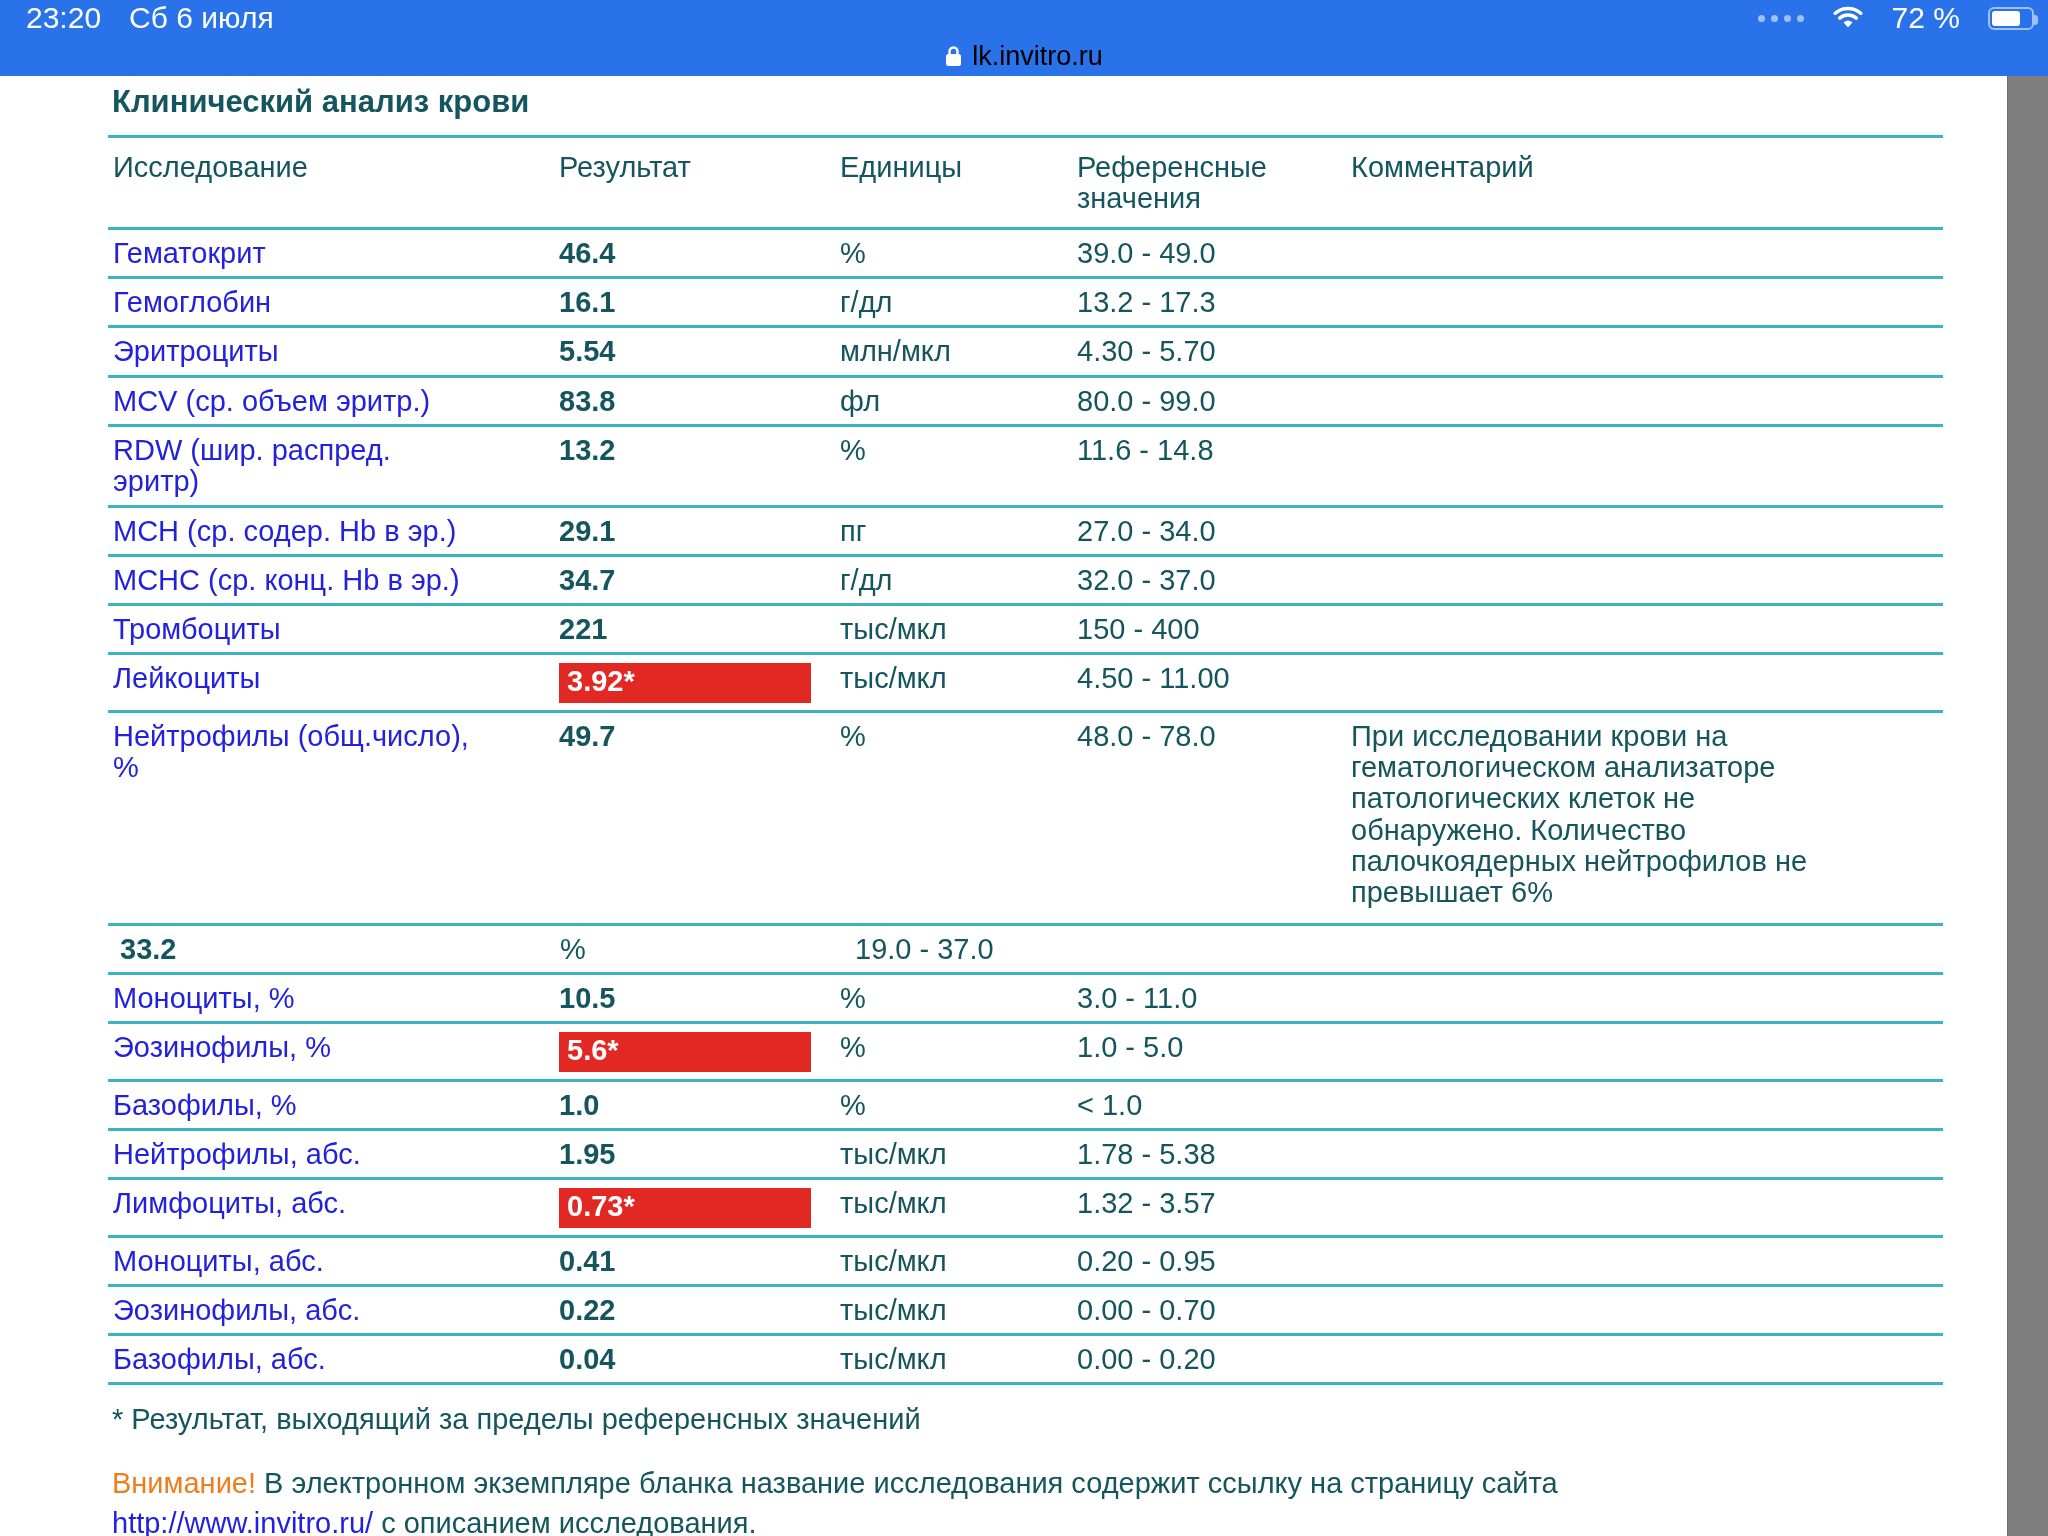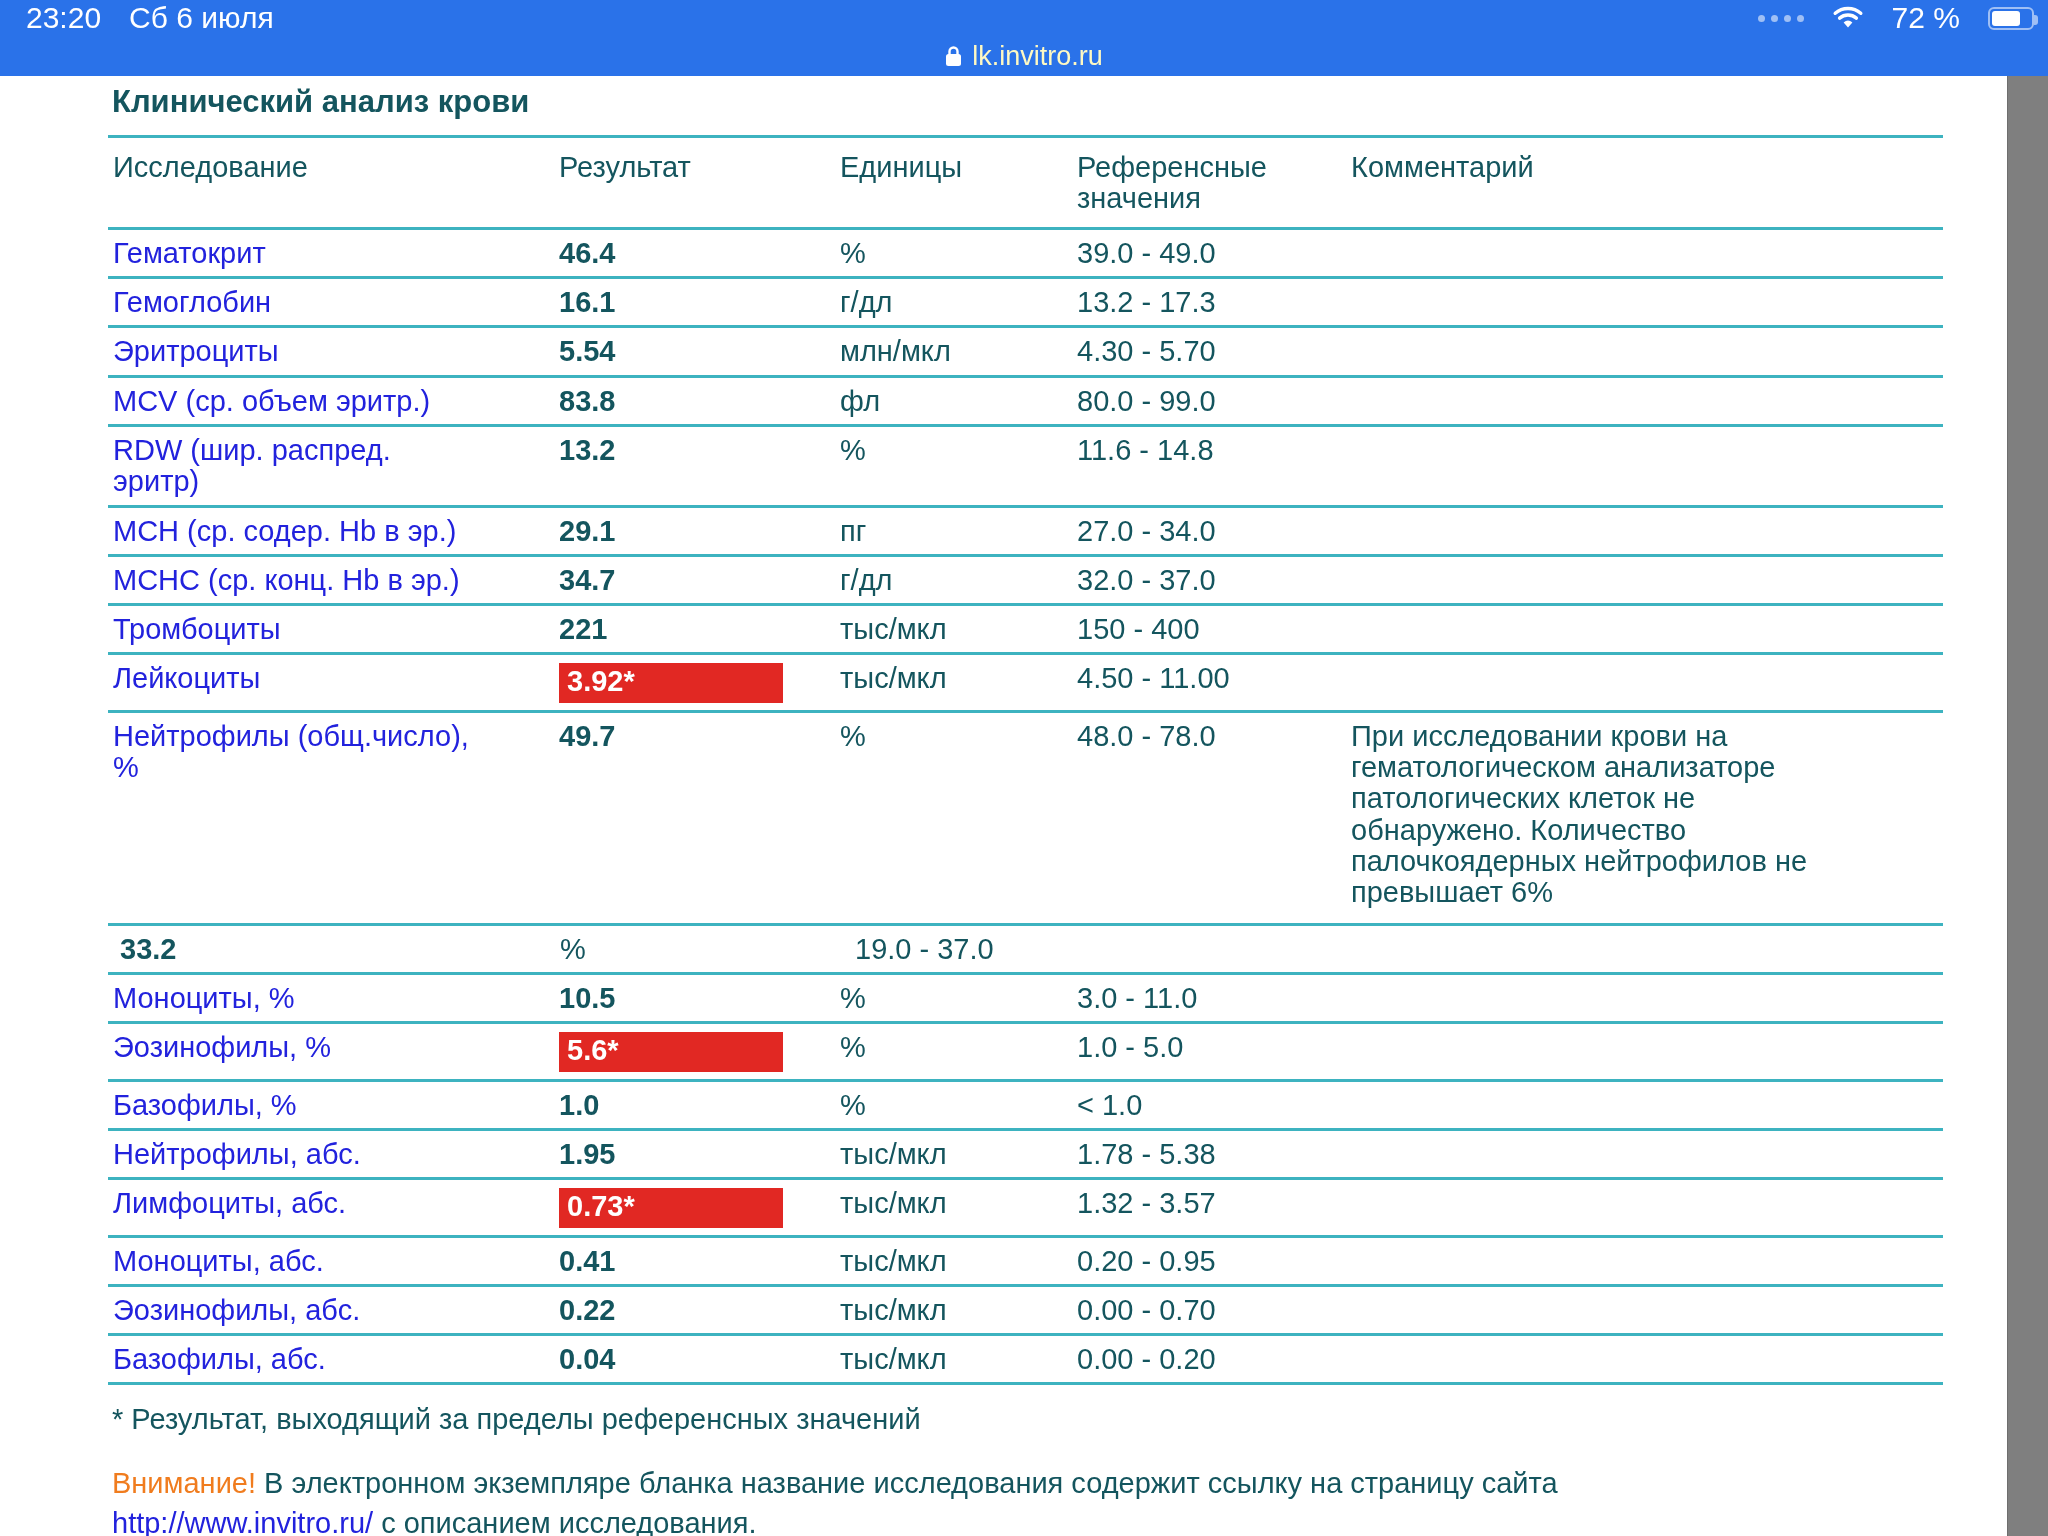--- a/index.html
+++ b/index.html
@@ -23,41 +23,41 @@
   .status-right{margin-left:auto;display:flex;align-items:center;gap:28px;padding-right:14px;}
   .cell-dots{display:flex;gap:6px;align-items:center;}
   .cell-dots i{width:7px;height:7px;border-radius:50%;background:rgba(255,255,255,.55);}
   .battery{position:relative;width:46px;height:23px;border:2px solid rgba(255,255,255,.55);
     border-radius:6px;display:flex;align-items:center;}
   .battery .fill{height:15px;margin-left:2px;background:#fff;border-radius:3px;}
   .battery .nub{position:absolute;right:-6px;top:6px;width:4px;height:10px;
     background:rgba(255,255,255,.55);border-radius:0 3px 3px 0;}
   .url-row{position:absolute;top:36px;left:0;right:0;height:40px;
     display:flex;align-items:center;justify-content:center;gap:10px;
-    font-size:27px;color:#fef9c3;}
+    font-size:27px;color:#000000;}
   
   .side-strip{position:absolute;top:76px;right:0;width:41px;height:1460px;
     background:var(--strip-gray);border-left:1px solid #6e6e6e;z-index:4;}
   
   .report{position:absolute;top:76px;left:108px;width:1835px;color:var(--text-teal);}
   .page-title{font-size:31px;font-weight:bold;color:var(--text-teal);
     padding:8px 0 15px 4px;border-bottom:3px solid var(--line-teal);}
   .trow{display:grid;grid-template-columns:439px 280px 222px 285px 609px;
     align-items:start;border-bottom:3px solid var(--line-teal);
     padding:8px 0 7px 0;font-size:29px;line-height:1.08;}
   .trow.header-row{padding:14px 0 12px 0;font-weight:400;}
   .trow .c1{padding-left:5px;white-space:pre-line;}
   .trow .c2{padding-left:12px;}
   .trow .c3{padding-left:13px;}
   .trow .c4{padding-left:28px;}
   .trow .c5{padding-left:17px;white-space:pre-line;}
   .trow.tall{padding-bottom:14px;}
   .name-link{color:var(--link-blue);text-decoration:none;cursor:pointer;white-space:pre-line;}
   .result-val{font-weight:bold;color:var(--text-teal);}
-  .result-val.flagged{display:inline-block;width:224px;background:var(--flag-red);
+  .result-val.flagged{display:inline-block;width:252px;background:var(--flag-red);
     color:#fff;padding:3px 0 5px 8px;}
   
   .footnotes{margin-top:19px;font-size:29px;line-height:1.1;color:var(--text-teal);}
   .foot-asterisk{padding-left:4px;}
   .attention{margin-top:27px;max-width:1560px;padding-left:4px;line-height:1.38;}
   .attention .label{color:var(--warn-orange);}
   .site-link{color:var(--link-blue);text-decoration:none;cursor:pointer;}
   
   .wifi-icon svg,.lock-icon svg{display:block;}
 </style>

